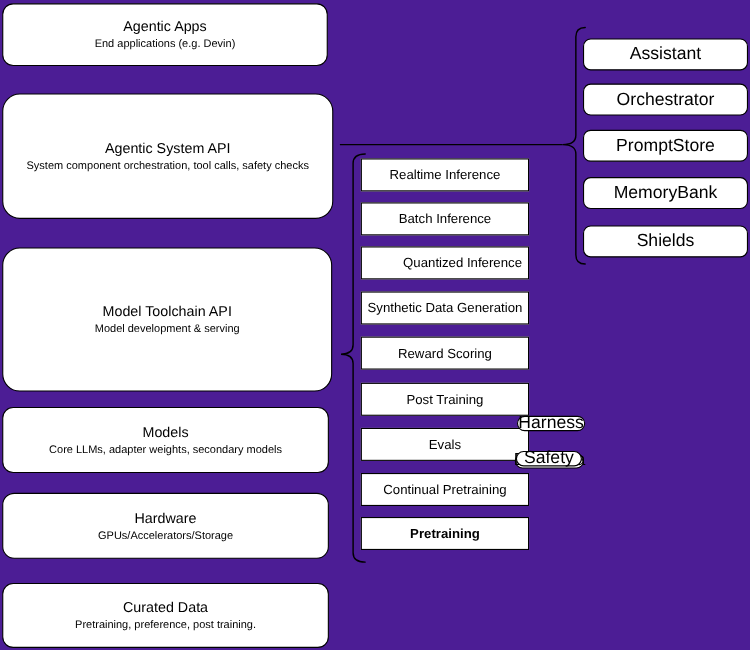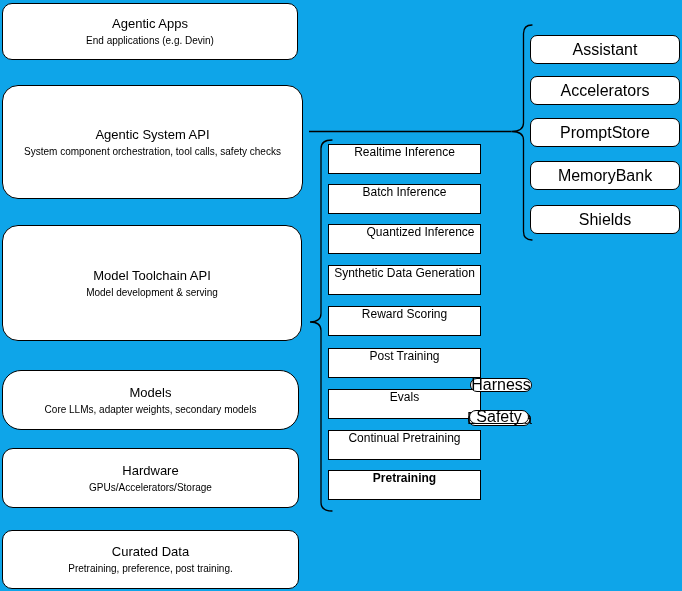--- a/index.html
+++ b/index.html
@@ -1,32 +1,32 @@
 <!DOCTYPE html>
 <html><head>
 <meta charset="utf-8">
 <style>
   html,body{margin:0;padding:0;background:#fff;}
   .canvas{
-    position:relative;width:682px;height:591px;background:#0ea5e9;
+    position:relative;width:682px;height:591px;background:#4c1d95;
     font-family:"Liberation Sans",sans-serif;color:#000;overflow:hidden;
   }
   .node{
     position:absolute;box-sizing:border-box;border:1px solid #000;background:#fff;
     display:flex;flex-direction:column;align-items:center;justify-content:center;
     text-align:center;z-index:1;
   }
   .node .t{font-size:13px;line-height:15px;}
   .node .s{font-size:10px;line-height:12px;margin-top:4px;}
   .r-big{border-radius:16px;}
   .r-small{border-radius:10px;}
   .mnode{
     position:absolute;left:328px;width:153px;height:30px;box-sizing:border-box;
     border:1px solid #000;border-radius:0;background:#fff;z-index:1;
-    display:flex;align-items:flex-start;justify-content:center;
+    display:flex;align-items:center;justify-content:center;
     font-size:12px;line-height:14px;text-align:center;white-space:nowrap;
   }
   .rnode{
     position:absolute;left:530px;width:150px;height:29px;box-sizing:border-box;
     border:1px solid #000;border-radius:7px;background:#fff;z-index:1;
     display:flex;align-items:center;justify-content:center;
     font-size:16px;line-height:14px;text-align:center;white-space:nowrap;
   }
   .pill{
     position:absolute;height:14px;box-sizing:border-box;border:1px solid #000;
@@ -50,26 +50,26 @@
   <div class="node r-small" style="left:2px;top:3px;width:296px;height:57px;">
     <div class="t">Agentic Apps</div>
     <div class="s">End applications (e.g. Devin)</div>
   </div>
 
   <div class="node r-big" style="left:2px;top:85px;width:301px;height:114px;">
     <div class="t">Agentic System API</div>
     <div class="s">System component orchestration, tool calls, safety checks</div>
   </div>
 
-  <div class="node r-big" style="left:2px;top:225px;width:300px;height:116px;">
+  <div class="node r-big" style="left:2px;top:225px;width:300px;height:131px;">
     <div class="t">Model Toolchain API</div>
     <div class="s">Model development &amp; serving</div>
   </div>
 
-  <div class="node r-small" style="left:2px;top:370px;width:297px;height:60px;border-radius:19px;">
+  <div class="node r-small" style="left:2px;top:370px;width:297px;height:60px;">
     <div class="t">Models</div>
     <div class="s">Core LLMs, adapter weights, secondary models</div>
   </div>
 
   <div class="node r-small" style="left:2px;top:448px;width:297px;height:60px;border-radius:11px;">
     <div class="t">Hardware</div>
     <div class="s">GPUs/Accelerators/Storage</div>
   </div>
 
   <div class="node r-small" style="left:2px;top:530px;width:297px;height:59px;">
@@ -112,21 +112,21 @@
     <span>EvalData</span>
   </div>
   <div class="pill" style="left:469px;top:410px;width:60px;">
     <span>Safety</span>
   </div>
 
   <div class="rnode" style="top:35px;">
     <span>Assistant</span>
   </div>
   <div class="rnode" style="top:76px;">
-    <span>Accelerators</span>
+    <span>Orchestrator</span>
   </div>
   <div class="rnode" style="top:118px;">
     <span>PromptStore</span>
   </div>
   <div class="rnode" style="top:161px;">
     <span>MemoryBank</span>
   </div>
   <div class="rnode" style="top:205px;">
     <span>Shields</span>
   </div>

